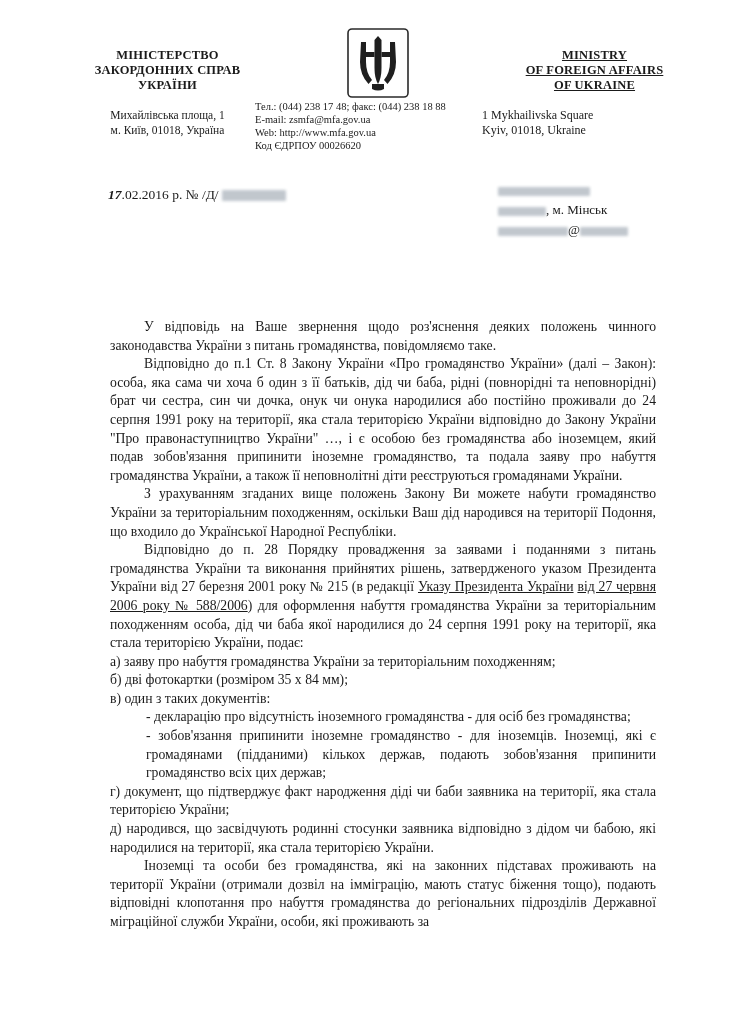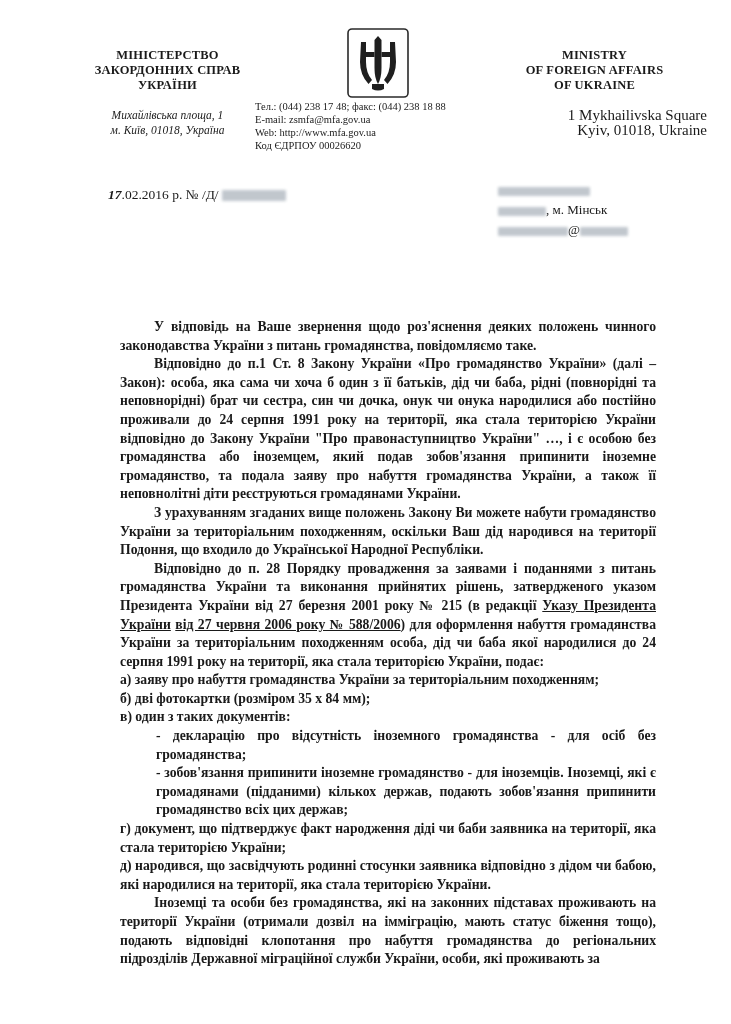--- a/index.html
+++ b/index.html
@@ -44,38 +44,38 @@
   .lh-right {
     position: absolute;
     right: 48px;
     top: 48px;
     width: 225px;
     text-align: center;
     font-weight: bold;
     font-size: 12.5px;
     line-height: 15px;
     letter-spacing: 0.2px;
+    text-decoration: underline;
   }
   .lh-addr-left {
     position: absolute;
     left: 60px;
     top: 108px;
     width: 215px;
     text-align: center;
     font-size: 11.5px;
     line-height: 15px;
-    font-style: italic;
   }
   .lh-addr-right {
     position: absolute;
     right: 48px;
     top: 108px;
     width: 225px;
-    text-align: right;
-    font-size: 15px;
+    text-align: left;
+    font-size: 12px;
     line-height: 15px;
   }
   .lh-center-contacts {
     position: absolute;
     left: 255px;
     top: 100px;
     width: 225px;
     text-align: left;
     font-size: 10.5px;
     line-height: 13px;
@@ -136,22 +136,21 @@
   .body-text {
     position: absolute;
     left: 108px;
     top: 318px;
     width: 548px;
     font-size: 13.7px;
     line-height: 18.6px;
     text-align: justify;
   }
   .body-text p {
-    margin: 0 0 0 12px;
-    font-weight: bold;
+    margin: 0 0 0 2px;
   }
   .body-text p.indent {
     text-indent: 34px;
   }
   .body-text p.noind {
     text-indent: 0;
   }
   .body-text p.sub {
     text-indent: 0;
     padding-left: 36px;

